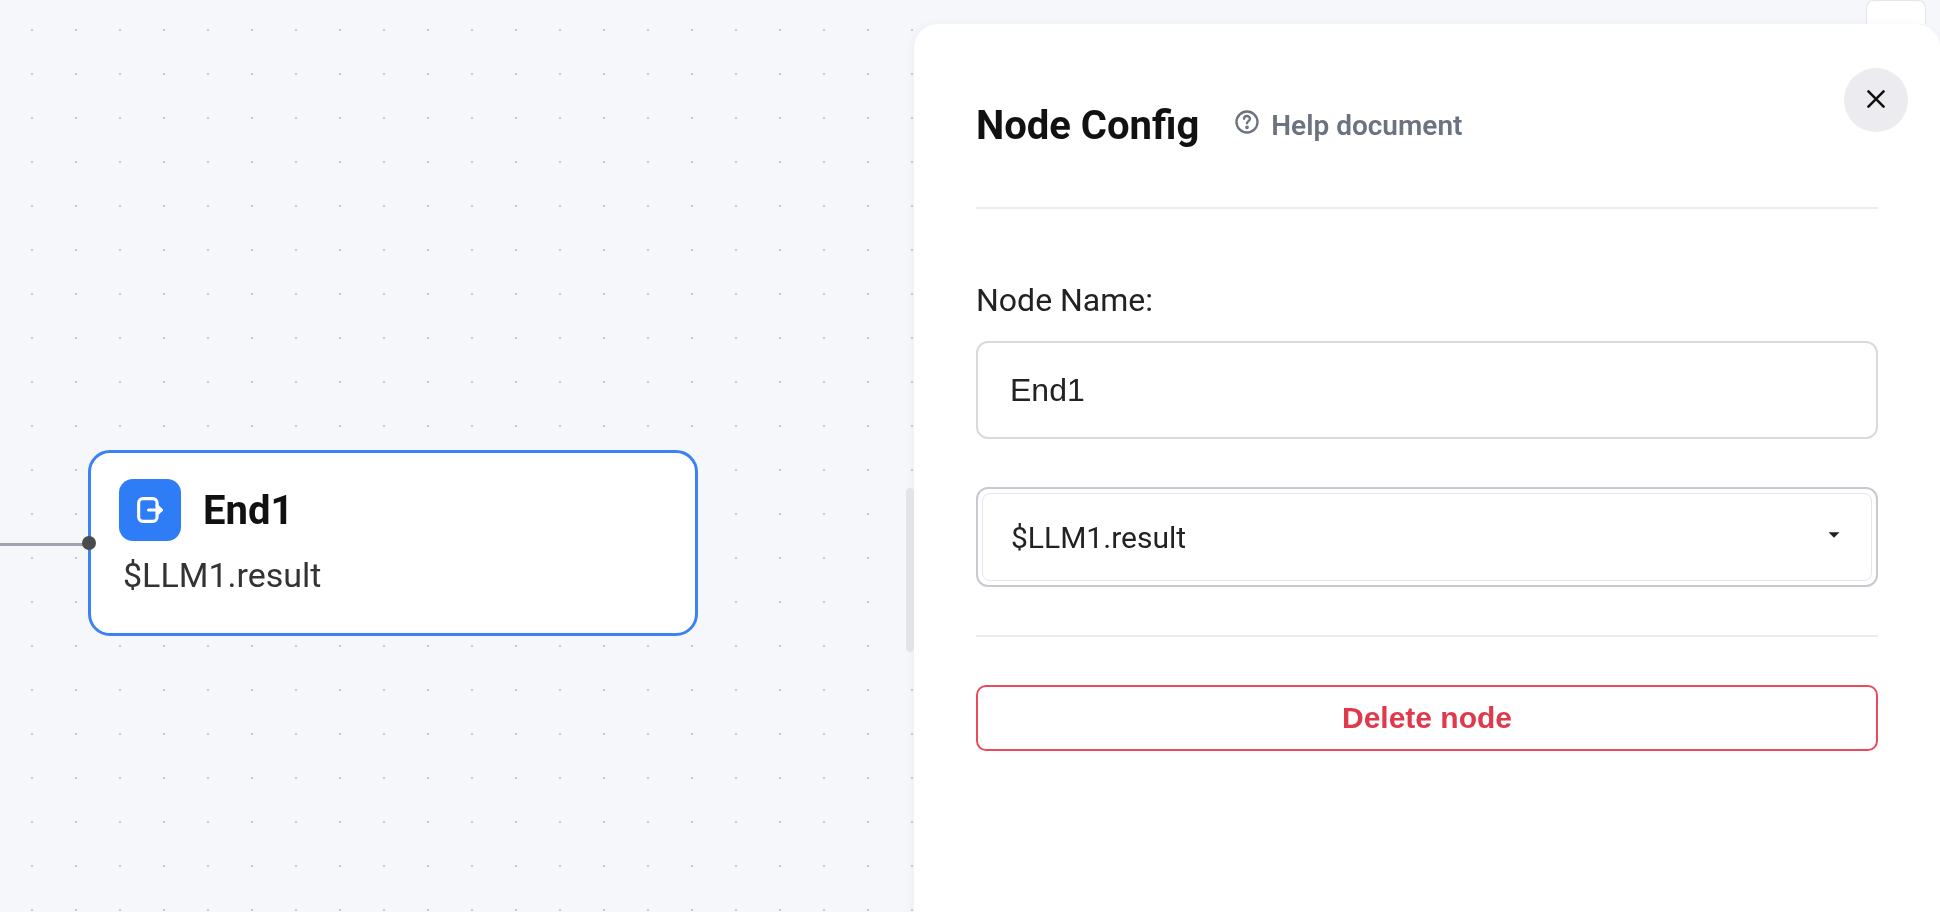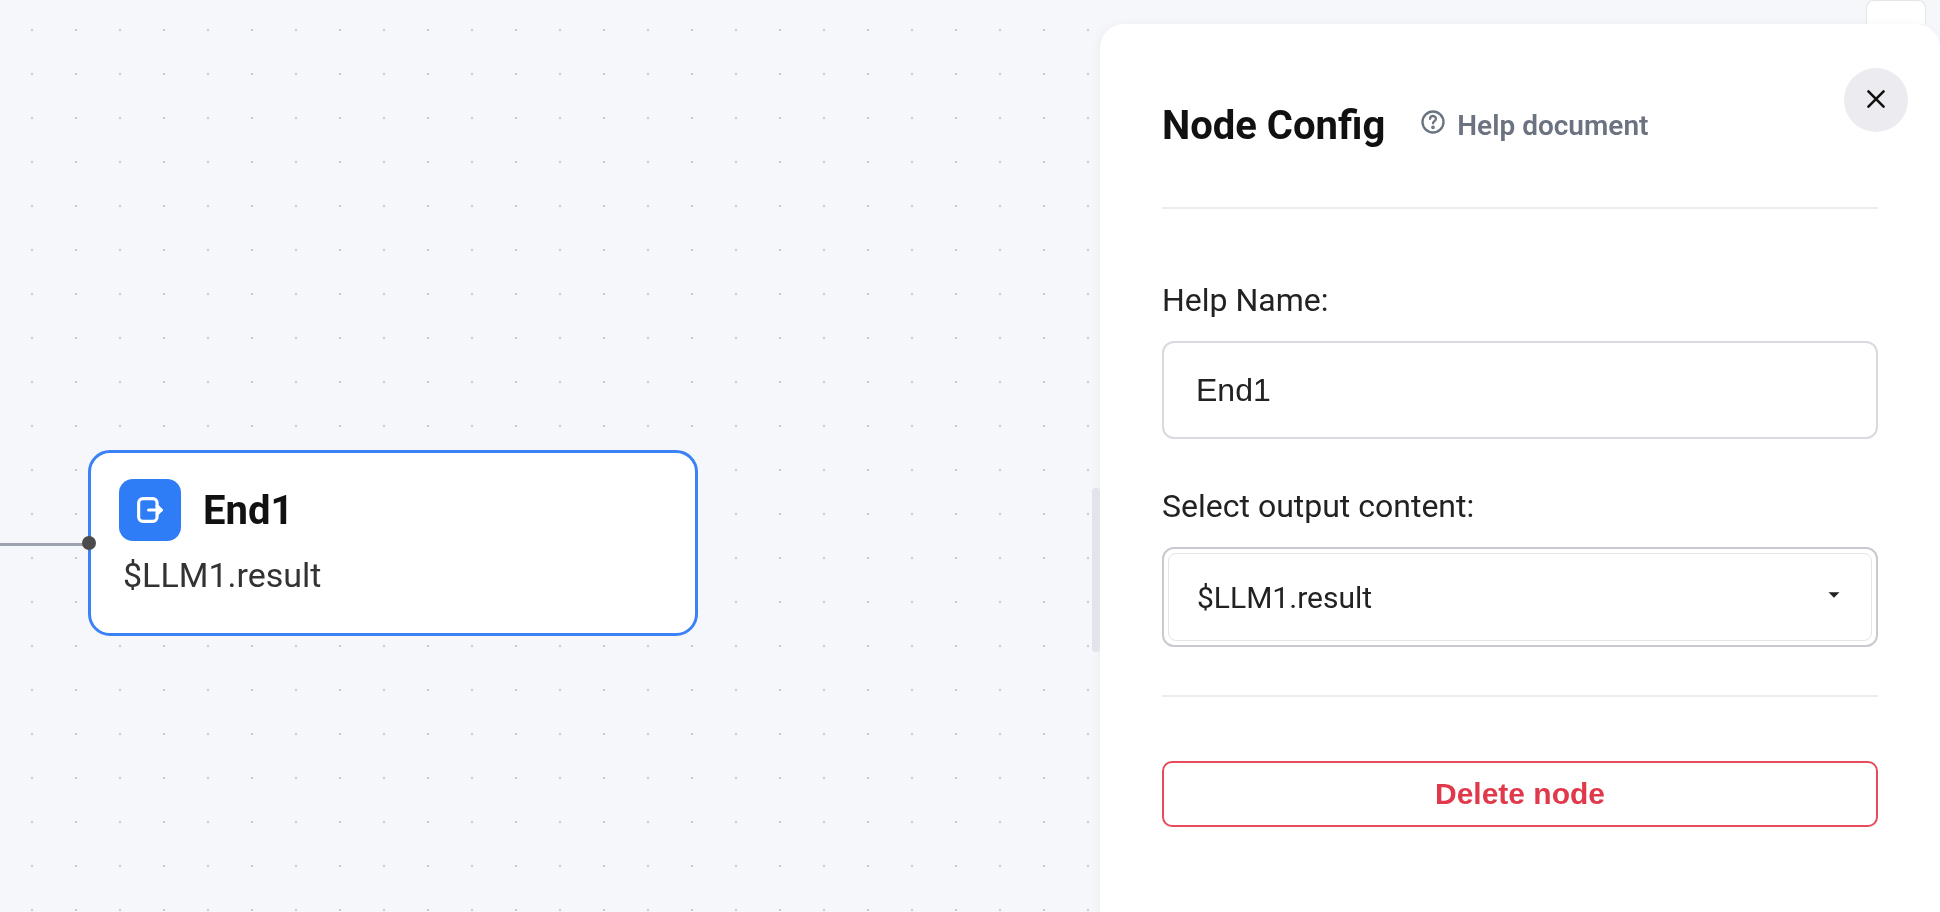--- a/index.html
+++ b/index.html
@@ -83,21 +83,21 @@
     height: 3px;
     background: #9ca3af;
   }
 
   
   .panel {
     position: absolute;
     right: 0;
     top: 24px;
     bottom: 0;
-    width: 840px;
+    width: 1026px;
     background: #ffffff;
     border-top-left-radius: 24px;
     border-top-right-radius: 24px;
     box-shadow: -2px 0 8px rgba(0,0,0,0.04);
     padding: 78px 62px 40px 62px;
   }
   .panel-drag-handle {
     position: absolute;
     left: -8px;
     top: 50%;
@@ -194,21 +194,21 @@
 
   .divider2 {
     height: 2px;
     background: #ececf0;
     margin-top: 48px;
   }
 
   .delete-btn {
     width: 100%;
     height: 66px;
-    margin-top: 64px;
+    margin-top: 48px;
     background: #fff;
     border: 2px solid #e84c5a;
     color: #e0394b;
     font-size: 30px;
     font-weight: 600;
     border-radius: 10px;
     cursor: pointer;
   }
 
   
@@ -269,26 +269,25 @@
             <circle cx="12" cy="16.6" r="0.6" fill="#6b7280"></circle>
           </svg>
         </span>
         <span>Help document</span>
       </span>
     </div>
 
     <div class="divider"></div>
 
     <div class="form-group">
-      <label class="form-label">Help Name:</label>
+      <label class="form-label">Node Name:</label>
       <input class="text-input" type="text" value="End1" style="">
     </div>
 
     <div class="form-group">
-      <label class="form-label">Select output content:</label>
       <div class="select-wrap">
         <div class="select-inner">
           <span class="select-value">$LLM1.result</span>
           <span class="select-caret">
             <svg viewBox="0 0 24 24" fill="#222">
                 <path d="M6 9l6 6 6-6z"></path>
               </svg>
           </span>
         </div>
       </div>

